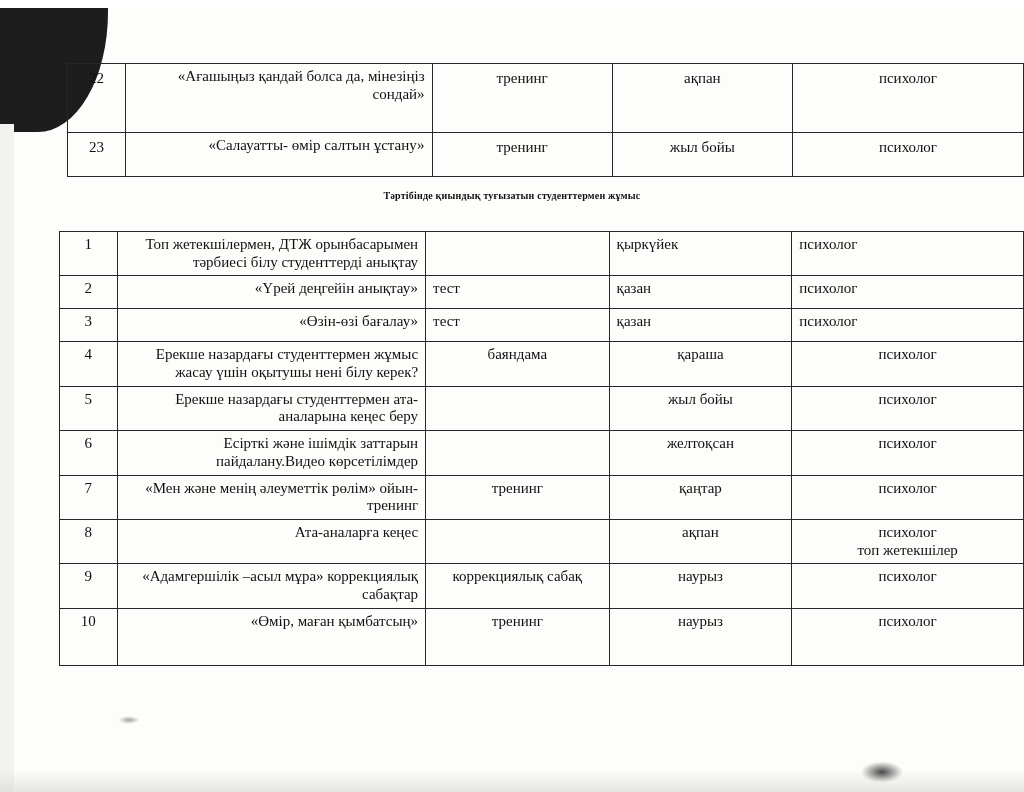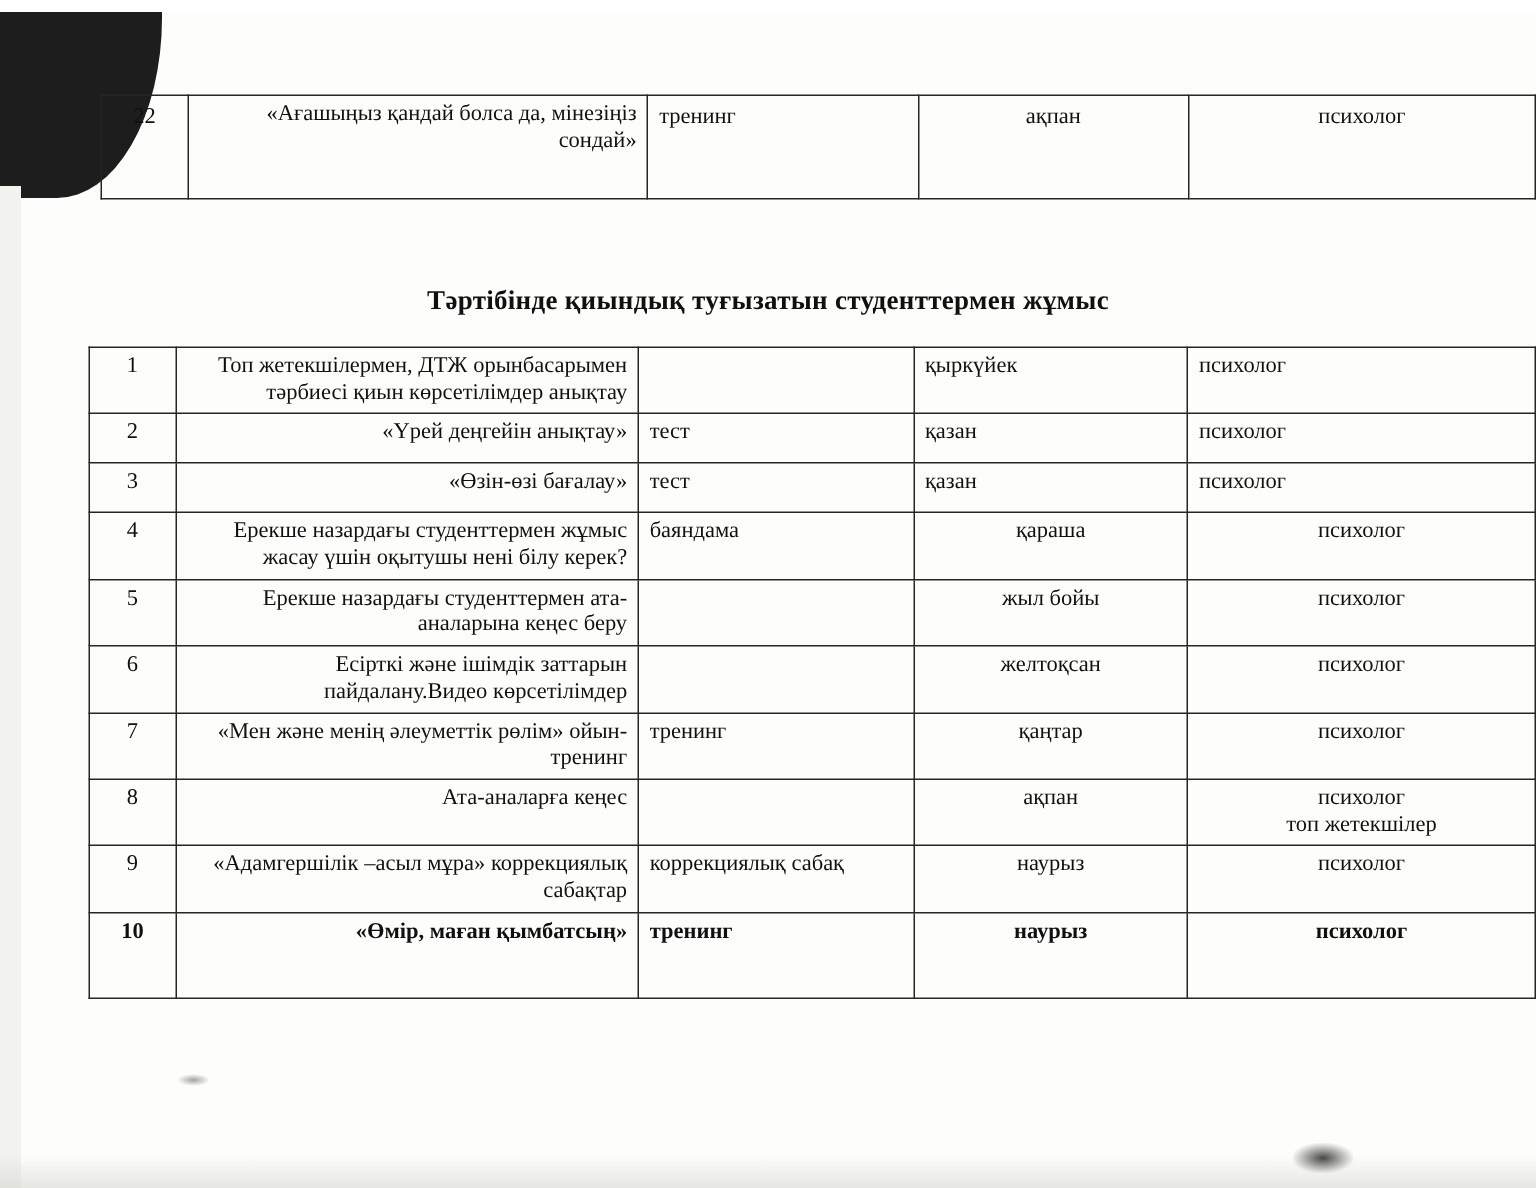--- a/index.html
+++ b/index.html
@@ -105,21 +105,21 @@
   .c-num {
     width: 46px;
     text-align: center;
   }
   .c-name {
     width: 316px;
     text-align: right;
   }
   .c-form {
     width: 178px;
-    text-align: left;
+    text-align: center;
   }
   .c-term {
     width: 180px;
     text-align: center;
   }
   .c-resp {
     width: 234px;
     text-align: center;
     border-radius: 16px;
   }
@@ -140,21 +140,21 @@
     padding-top: 6px;
   }
 
   .section-title {
     position: absolute;
     left: 67px;
     top: 173px;
     width: 890px;
     text-align: center;
     font-weight: bold;
-    font-size: 18px;
+    font-size: 10px;
     letter-spacing: 0.2px;
   }
 
   
   .table-main {
     position: absolute;
     left: 59px;
     top: 214px;
   }
   .table-main td {
@@ -162,21 +162,21 @@
   }
   .table-main tr.r1 td { height: 30px; }
   .table-main tr.r2 td { height: 24px; }
   .table-main tr.r3 td { height: 24px; }
   .table-main tr.r4 td { height: 30px; }
   .table-main tr.r5 td { height: 30px; }
   .table-main tr.r6 td { height: 30px; }
   .table-main tr.r7 td { height: 30px; }
   .table-main tr.r8 td { height: 30px; }
   .table-main tr.r9 td { height: 30px; }
-  .table-main tr.r10 td { height: 48px; font-weight: bold; }
+  .table-main tr.r10 td { height: 48px; }
   .table-main tr.r11 td { height: 56px; }
 
   .cell-center-mid {
     text-align: left;
     vertical-align: middle;
   }
   .two-line {
     white-space: pre-line;
   }
   .num-cell {
@@ -199,30 +199,37 @@
 
   <table class="doc-table table-top">
     <tbody>
       <tr class="tall">
         <td class="c-num num-cell">22</td>
         <td class="c-name">«Ағашыңыз қандай болса да, мінезіңіз сондай»</td>
         <td class="c-form">тренинг</td>
         <td class="c-term">ақпан</td>
         <td class="c-resp">психолог</td>
       </tr>
+      <tr>
+        <td class="c-num num-cell">23</td>
+        <td class="c-name">«Салауатты- өмір салтын ұстану»</td>
+        <td class="c-form">тренинг</td>
+        <td class="c-term">жыл бойы</td>
+        <td class="c-resp">психолог</td>
+      </tr>
     </tbody>
   </table>
 
   <div class="section-title">Тәртібінде қиындық туғызатын  студенттермен жұмыс</div>
 
   <table class="doc-table table-main">
     <tbody>
       <tr class="r1">
         <td class="c-num num-cell">1</td>
-        <td class="c-name">Топ жетекшілермен, ДТЖ орынбасарымен тәрбиесі қиын көрсетілімдер  анықтау</td>
+        <td class="c-name">Топ жетекшілермен, ДТЖ орынбасарымен тәрбиесі білу студенттерді  анықтау</td>
         <td class="c-form cell-center-mid"></td>
         <td class="c-term cell-center-mid">қыркүйек</td>
         <td class="c-resp cell-center-mid">психолог</td>
       </tr>
       <tr class="r2">
         <td class="c-num num-cell">2</td>
         <td class="c-name">«Үрей деңгейін анықтау»</td>
         <td class="c-form cell-center-mid">тест</td>
         <td class="c-term cell-center-mid">қазан</td>
         <td class="c-resp cell-center-mid">психолог</td>

